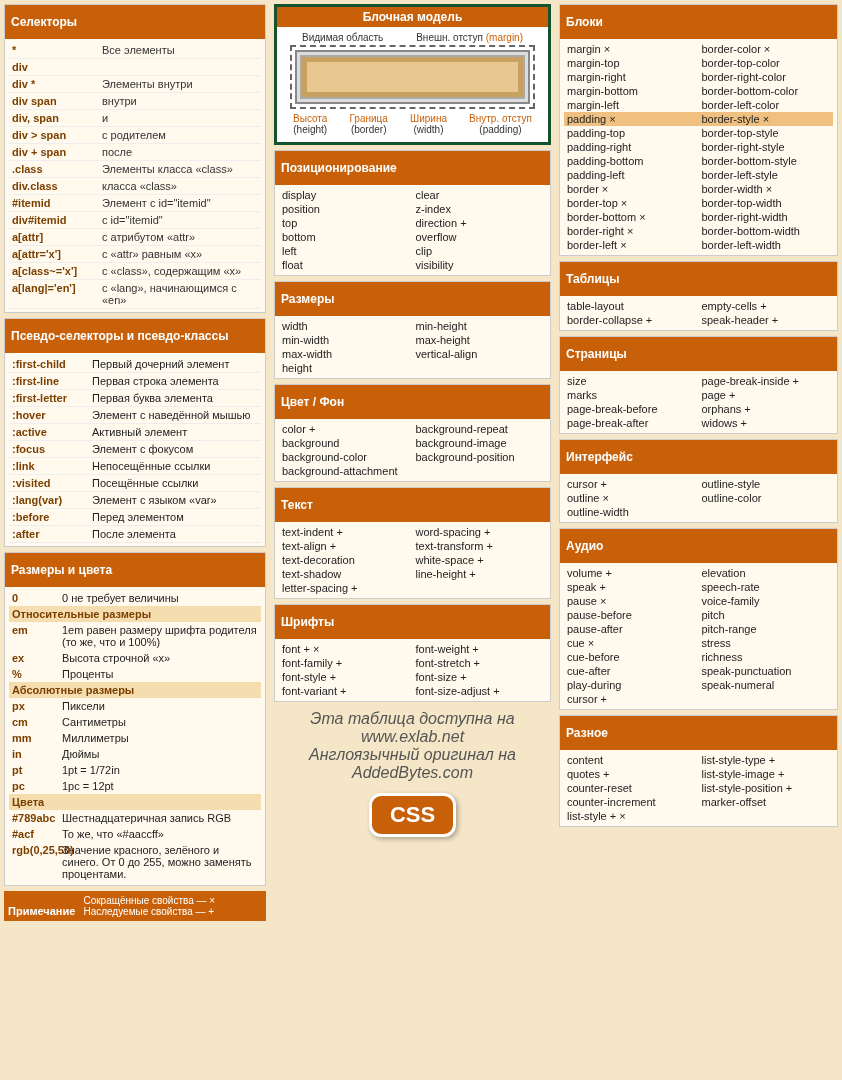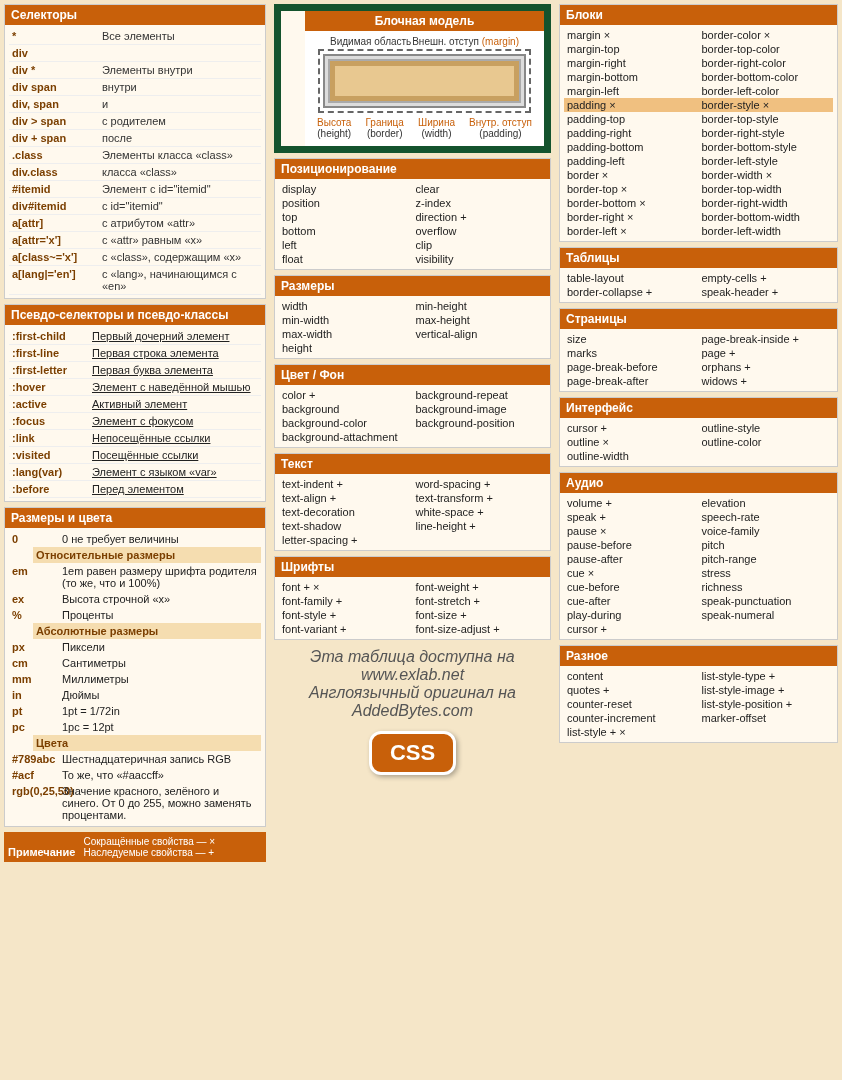--- a/index.html
+++ b/index.html
@@ -21,62 +21,60 @@
     .section {
       margin-bottom: 5px;
       background: #fff9ee;
       border: 1px solid #ccc;
     }
     .section-header {
       background: #c8600a;
       color: white;
       font-weight: bold;
       font-size: 12px;
-      padding: 3px 6px;
+      padding: 10px 6px;
     }
     .section-body {
       padding: 3px 4px;
     }
     .sel-row {
       display: grid;
       grid-template-columns: 90px 1fr;
       padding: 1px 0;
       border-bottom: 1px solid #eee;
     }
     .sel-key { color: #7b3f00; font-weight: bold; padding: 1px 3px; }
     .sel-val { padding: 1px 3px; color: #333; }
     .pseudo-row {
       display: grid;
       grid-template-columns: 80px 1fr;
       padding: 1px 0;
       border-bottom: 1px solid #eee;
     }
     .ps-key { color: #7b3f00; font-weight: bold; padding: 1px 3px; }
-    .ps-val { padding: 1px 3px; text-decoration: underline; }
+    .ps-val { padding: 1px 3px; }
     .subheader {
       font-weight: bold;
       color: #7b3f00;
       padding: 2px 3px;
       background: #f5ddb0;
-      margin-left: 24px;
     }
     .sr {
       display: grid;
       grid-template-columns: 50px 1fr;
       padding: 1px 0;
     }
     .sk { padding: 1px 3px; font-weight: bold; color: #7b3f00; }
     .sv { padding: 1px 3px; }
 
     
     .box-diagram {
       background: #fff9ee;
-      border: 7px solid #14532d;
+      border: 3px solid #14532d;
       margin-bottom: 5px;
-      padding-left: 24px;
     }
     .box-header {
       background: #c8600a;
       color: white;
       font-weight: bold;
       font-size: 12px;
       padding: 3px 6px;
       text-align: center;
     }
     .box-diagram-body {
@@ -294,20 +292,24 @@
             <span class="ps-val">Посещённые ссылки</span>
           </div>
           <div class="pseudo-row">
             <span class="ps-key">:lang(var)</span>
             <span class="ps-val">Элемент с языком «var»</span>
           </div>
           <div class="pseudo-row">
             <span class="ps-key">:before</span>
             <span class="ps-val">Перед элементом</span>
           </div>
+          <div class="pseudo-row">
+            <span class="ps-key">:after</span>
+            <span class="ps-val">После элемента</span>
+          </div>
         </div>
     </div>
 
     <div class="section">
       <div class="section-header">
         <span>Размеры и цвета</span>
       </div>
       <div class="section-body" id="sizes-body">
           <div class="sr">
             <span class="sk">0</span>

